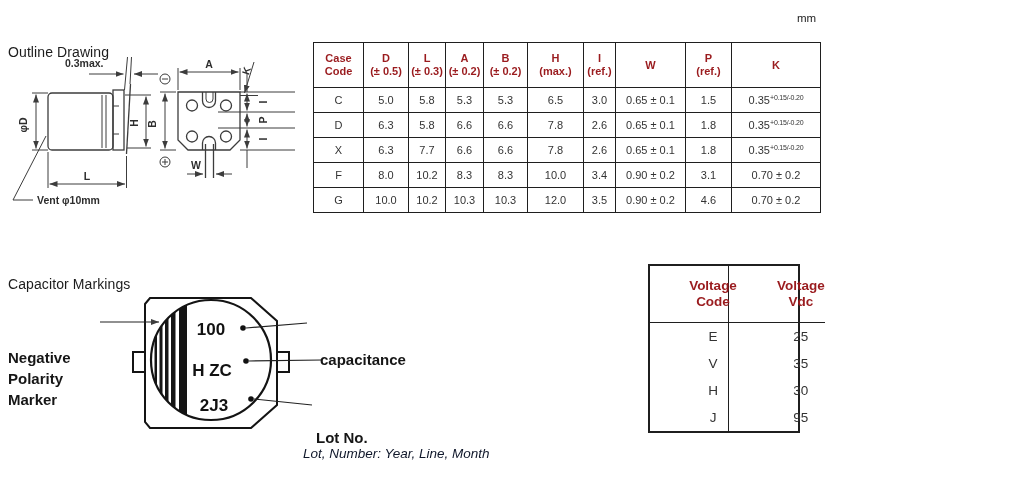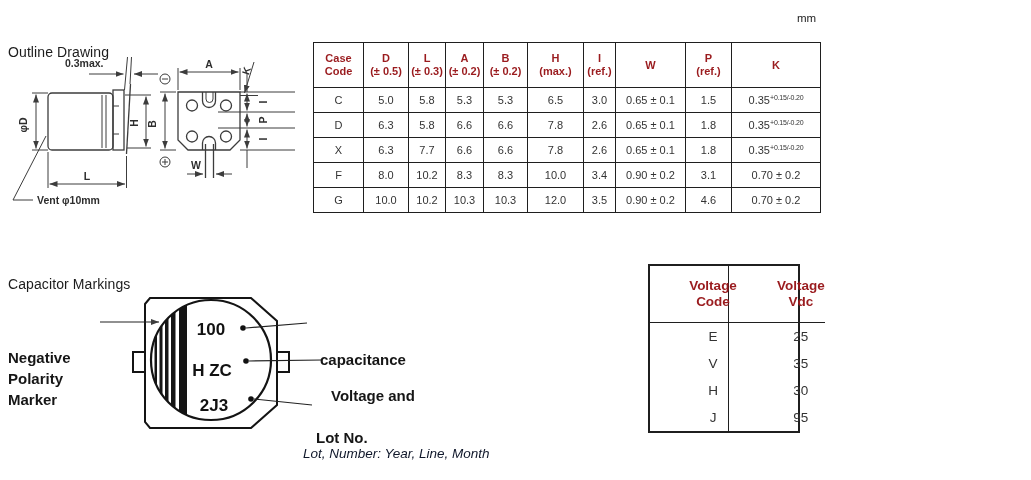--- a/index.html
+++ b/index.html
@@ -287,21 +287,20 @@
   <line class="mkln" x1="254" y1="111" x2="312" y2="117"></line>
 </svg>
 
 <div class="abs mk-label neg-label" style="left:8px; top:310px;">
   <div>Negative</div>
   <div>Polarity</div>
   <div>Marker</div>
 </div>
 <div class="abs mk-label" style="left:320px; top:314px;">capacitance</div>
 <div class="abs mk-label vs-label" style="left:331px; top:347px;">
-  <div>Voltage and</div>
 </div>
 <div class="abs mk-label" style="left:316px; top:392px;">Lot No.</div>
 <div class="abs footnote" style="left:303px; top:446px;">Lot, Number:  Year, Line, Month</div>
 
 <div class="vtable abs" style="left:648px; top:264px;">
   <div class="vcell vhead vc1">
     <div>
       <div>Voltage</div>
       <div>Code</div>
     </div>

